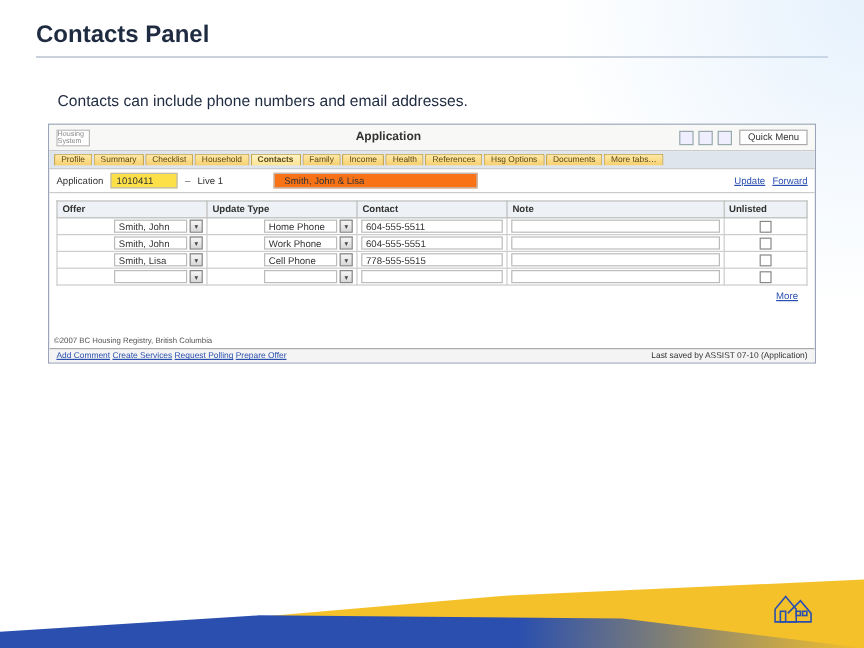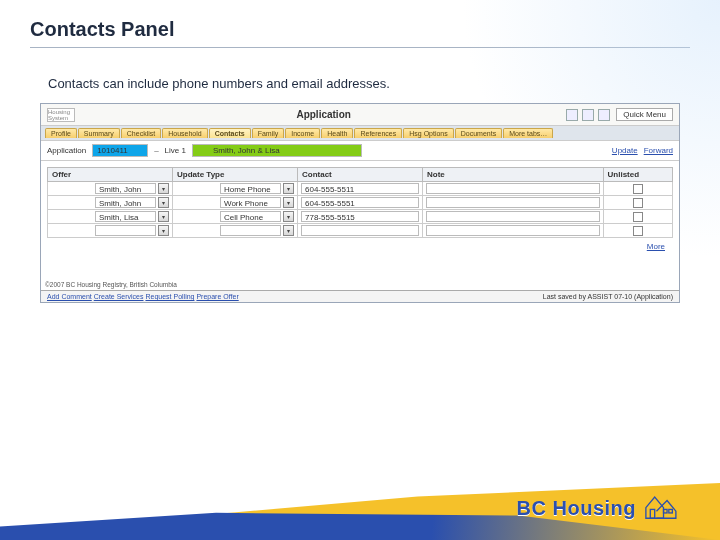--- a/index.html
+++ b/index.html
@@ -98,29 +98,30 @@
   }
   .breadcrumb-bar {
     display:flex;
     align-items:center;
     padding:3px 6px;
     border-bottom:1px solid #ccc;
     gap:6px;
   }
   .bc-input {
     border:1px solid #bbb;
-    background:#0ea5e9;
+    background:#fde047;
     padding:1px 4px;
     font-size:8px;
     width:56px;
   }
   .bc-dash { font-size:8px;color:#555;}
   .bc-name {
-    border:1px solid #bbb; background:#84cc16; padding:1px 20px;font-size:8px;
+    border:1px solid #bbb; background:#f97316; padding:1px 8px;font-size:8px;
     width:170px;
+    margin-left:36px;
   }
   .bc-spacer{flex:1;}
   .bc-link { color:#2a4fae; text-decoration:underline; font-size:8px; }
   
   .grid-wrap { padding:6px;}
   .grid {
     width:100%;
     border-collapse:collapse;
   }
   .grid th {
@@ -377,21 +378,20 @@
     <span class="spacer"></span>
     <span>Last saved by  ASSIST  07-10 (Application)</span>
   </div>
 </div>
 
 <div class="footer-swoosh">
   <div class="swoosh-gold"></div>
   <div class="swoosh-blue"></div>
 </div>
 <div class="bch-logo">
-  <span class="bch-text">BC Housing</span>
   <span class="bch-house">
     <svg viewBox="0 0 40 34">
       <g fill="none" stroke="#2a4fae" stroke-width="1.5">
         <path d="M4 20 L14 8 L24 20 L24 32 L4 32 Z"></path>
         <rect x="9" y="22" width="5" height="10"></rect>
         <path d="M16 24 L28 12 L38 24 L38 32 L16 32"></path>
         <rect x="24" y="22" width="4" height="4"></rect>
         <rect x="30" y="22" width="4" height="4"></rect>
       </g>
     </svg>

